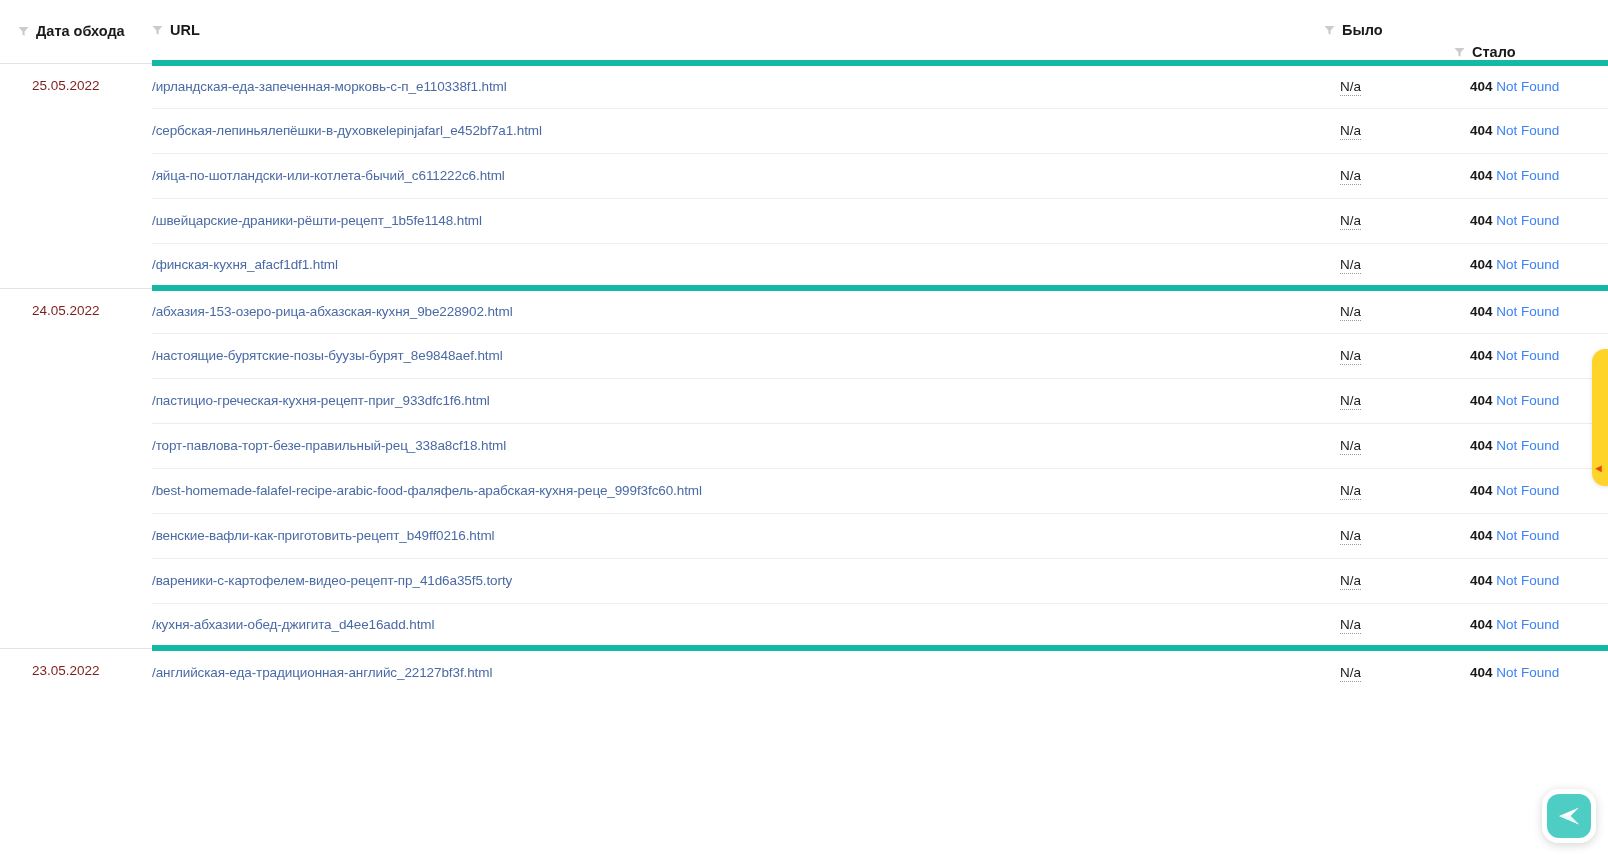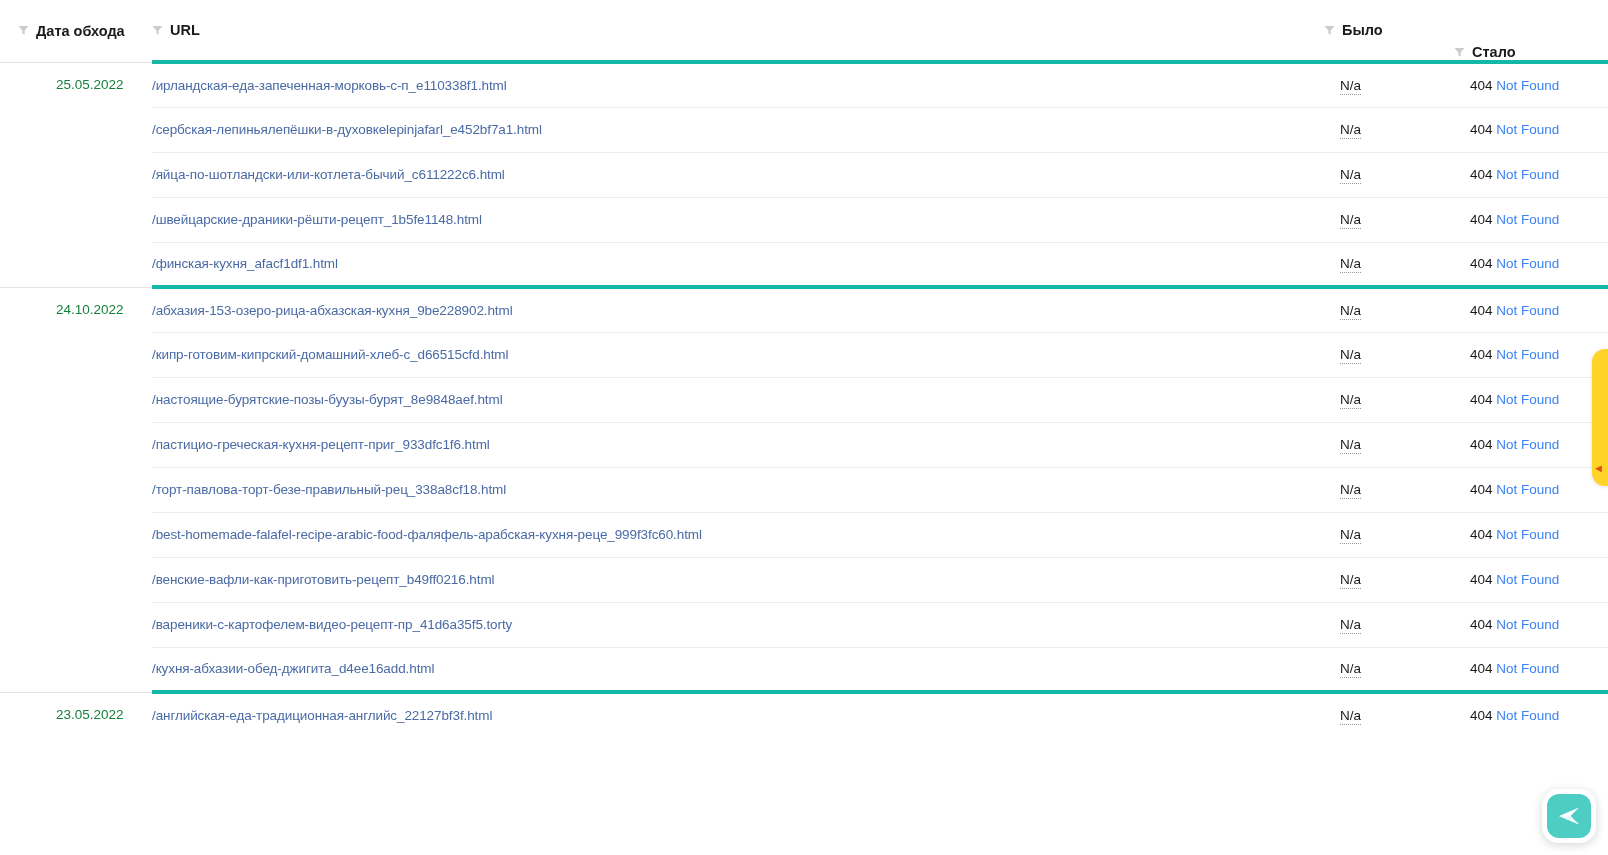--- a/index.html
+++ b/index.html
@@ -67,34 +67,34 @@
   tbody td {
     height: 45px;
     padding: 0;
     vertical-align: middle;
     font-size: 13.5px;
     color: #1a1a1a;
     background: #fff;
     border-top: 1px solid #ededed;
   }
   tbody tr.grp-first td {
-    border-top: 4px solid #14b8a6;
+    border-top: 6px solid #14b8a6;
   }
   tbody tr.grp-first td.c-date {
     border-top: 1px solid #e3e3e3;
   }
   
   tbody tr:not(.grp-first) td.c-date {
     border-top: 1px solid transparent;
   }
 
   td.c-date {
-    padding-left: 56px;
-    font-size: 13.5px;
-    color: #15803d;
+    padding-left: 32px;
+    font-size: 13.5px;
+    color: #7f1d1d;
     white-space: nowrap;
   }
   td.c-url { padding-left: 0; }
   td.c-was { padding-left: 30px; margin-top: 8px; }
   td.c-now { padding-left: 30px; white-space: nowrap; }
 
   .url-link {
     color: #4a6aa5;
     text-decoration: none;
     font-size: 13.5px;
@@ -104,21 +104,21 @@
 
   .na {
     color: #1a1a1a;
     font-size: 13.5px;
     border-bottom: 1px dotted #9a9a9a;
     cursor: help;
     padding-bottom: 1px;
   }
 
   .code {
-    font-weight: normal;
+    font-weight: bold;
     color: #1a1a1a;
     font-size: 13.5px;
   }
   .code-txt {
     color: #3b82f6;
     font-size: 13.5px;
     font-weight: normal;
   }
 
   
@@ -251,28 +251,22 @@
           <td class="c-was"><span class="na">N/a</span></td>
           <td class="c-now"><span class="code">404</span> <span class="code-txt">Not Found</span></td>
         </tr>
         <tr>
           <td class="c-date"></td>
           <td class="c-url"><a class="url-link">/финская-кухня_afacf1df1.html</a></td>
           <td class="c-was"><span class="na">N/a</span></td>
           <td class="c-now"><span class="code">404</span> <span class="code-txt">Not Found</span></td>
         </tr>
         <tr class="grp-first">
-          <td class="c-date">24.10.2022</td>
+          <td class="c-date">24.05.2022</td>
           <td class="c-url"><a class="url-link">/абхазия-153-озеро-рица-абхазская-кухня_9be228902.html</a></td>
-          <td class="c-was"><span class="na">N/a</span></td>
-          <td class="c-now"><span class="code">404</span> <span class="code-txt">Not Found</span></td>
-        </tr>
-        <tr>
-          <td class="c-date"></td>
-          <td class="c-url"><a class="url-link">/кипр-готовим-кипрский-домашний-хлеб-с_d66515cfd.html</a></td>
           <td class="c-was"><span class="na">N/a</span></td>
           <td class="c-now"><span class="code">404</span> <span class="code-txt">Not Found</span></td>
         </tr>
         <tr>
           <td class="c-date"></td>
           <td class="c-url"><a class="url-link">/настоящие-бурятские-позы-буузы-бурят_8e9848aef.html</a></td>
           <td class="c-was"><span class="na">N/a</span></td>
           <td class="c-now"><span class="code">404</span> <span class="code-txt">Not Found</span></td>
         </tr>
         <tr>

